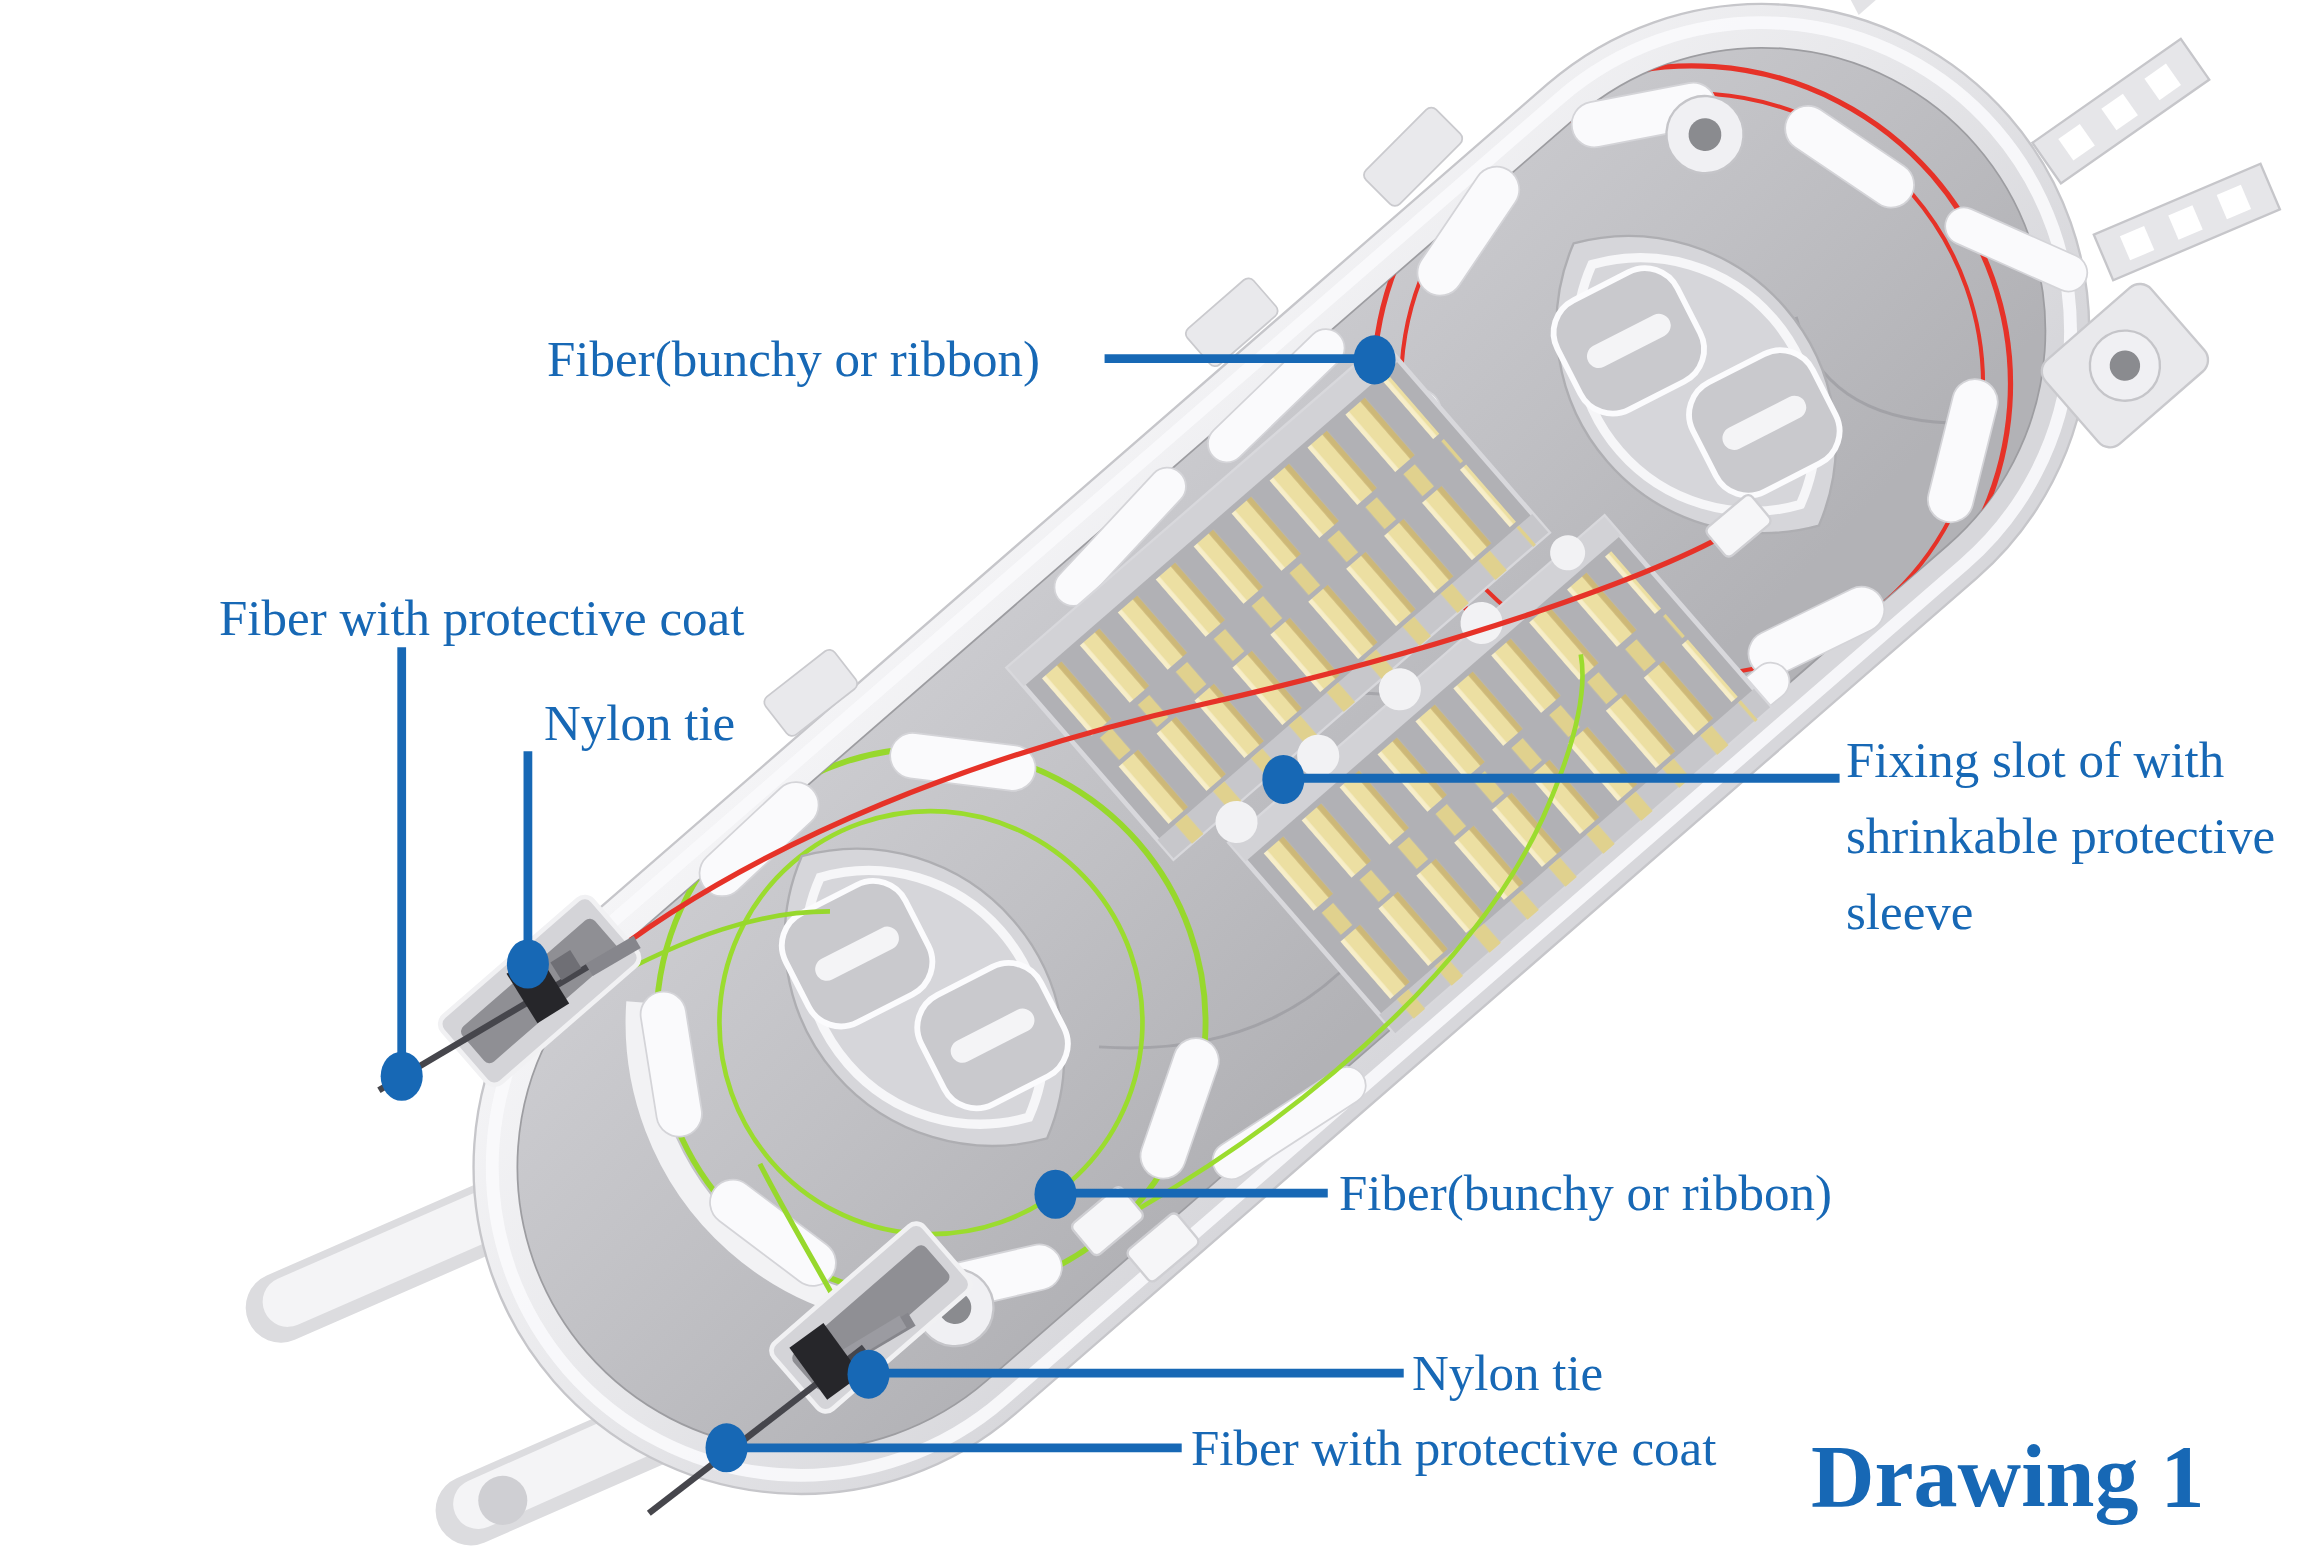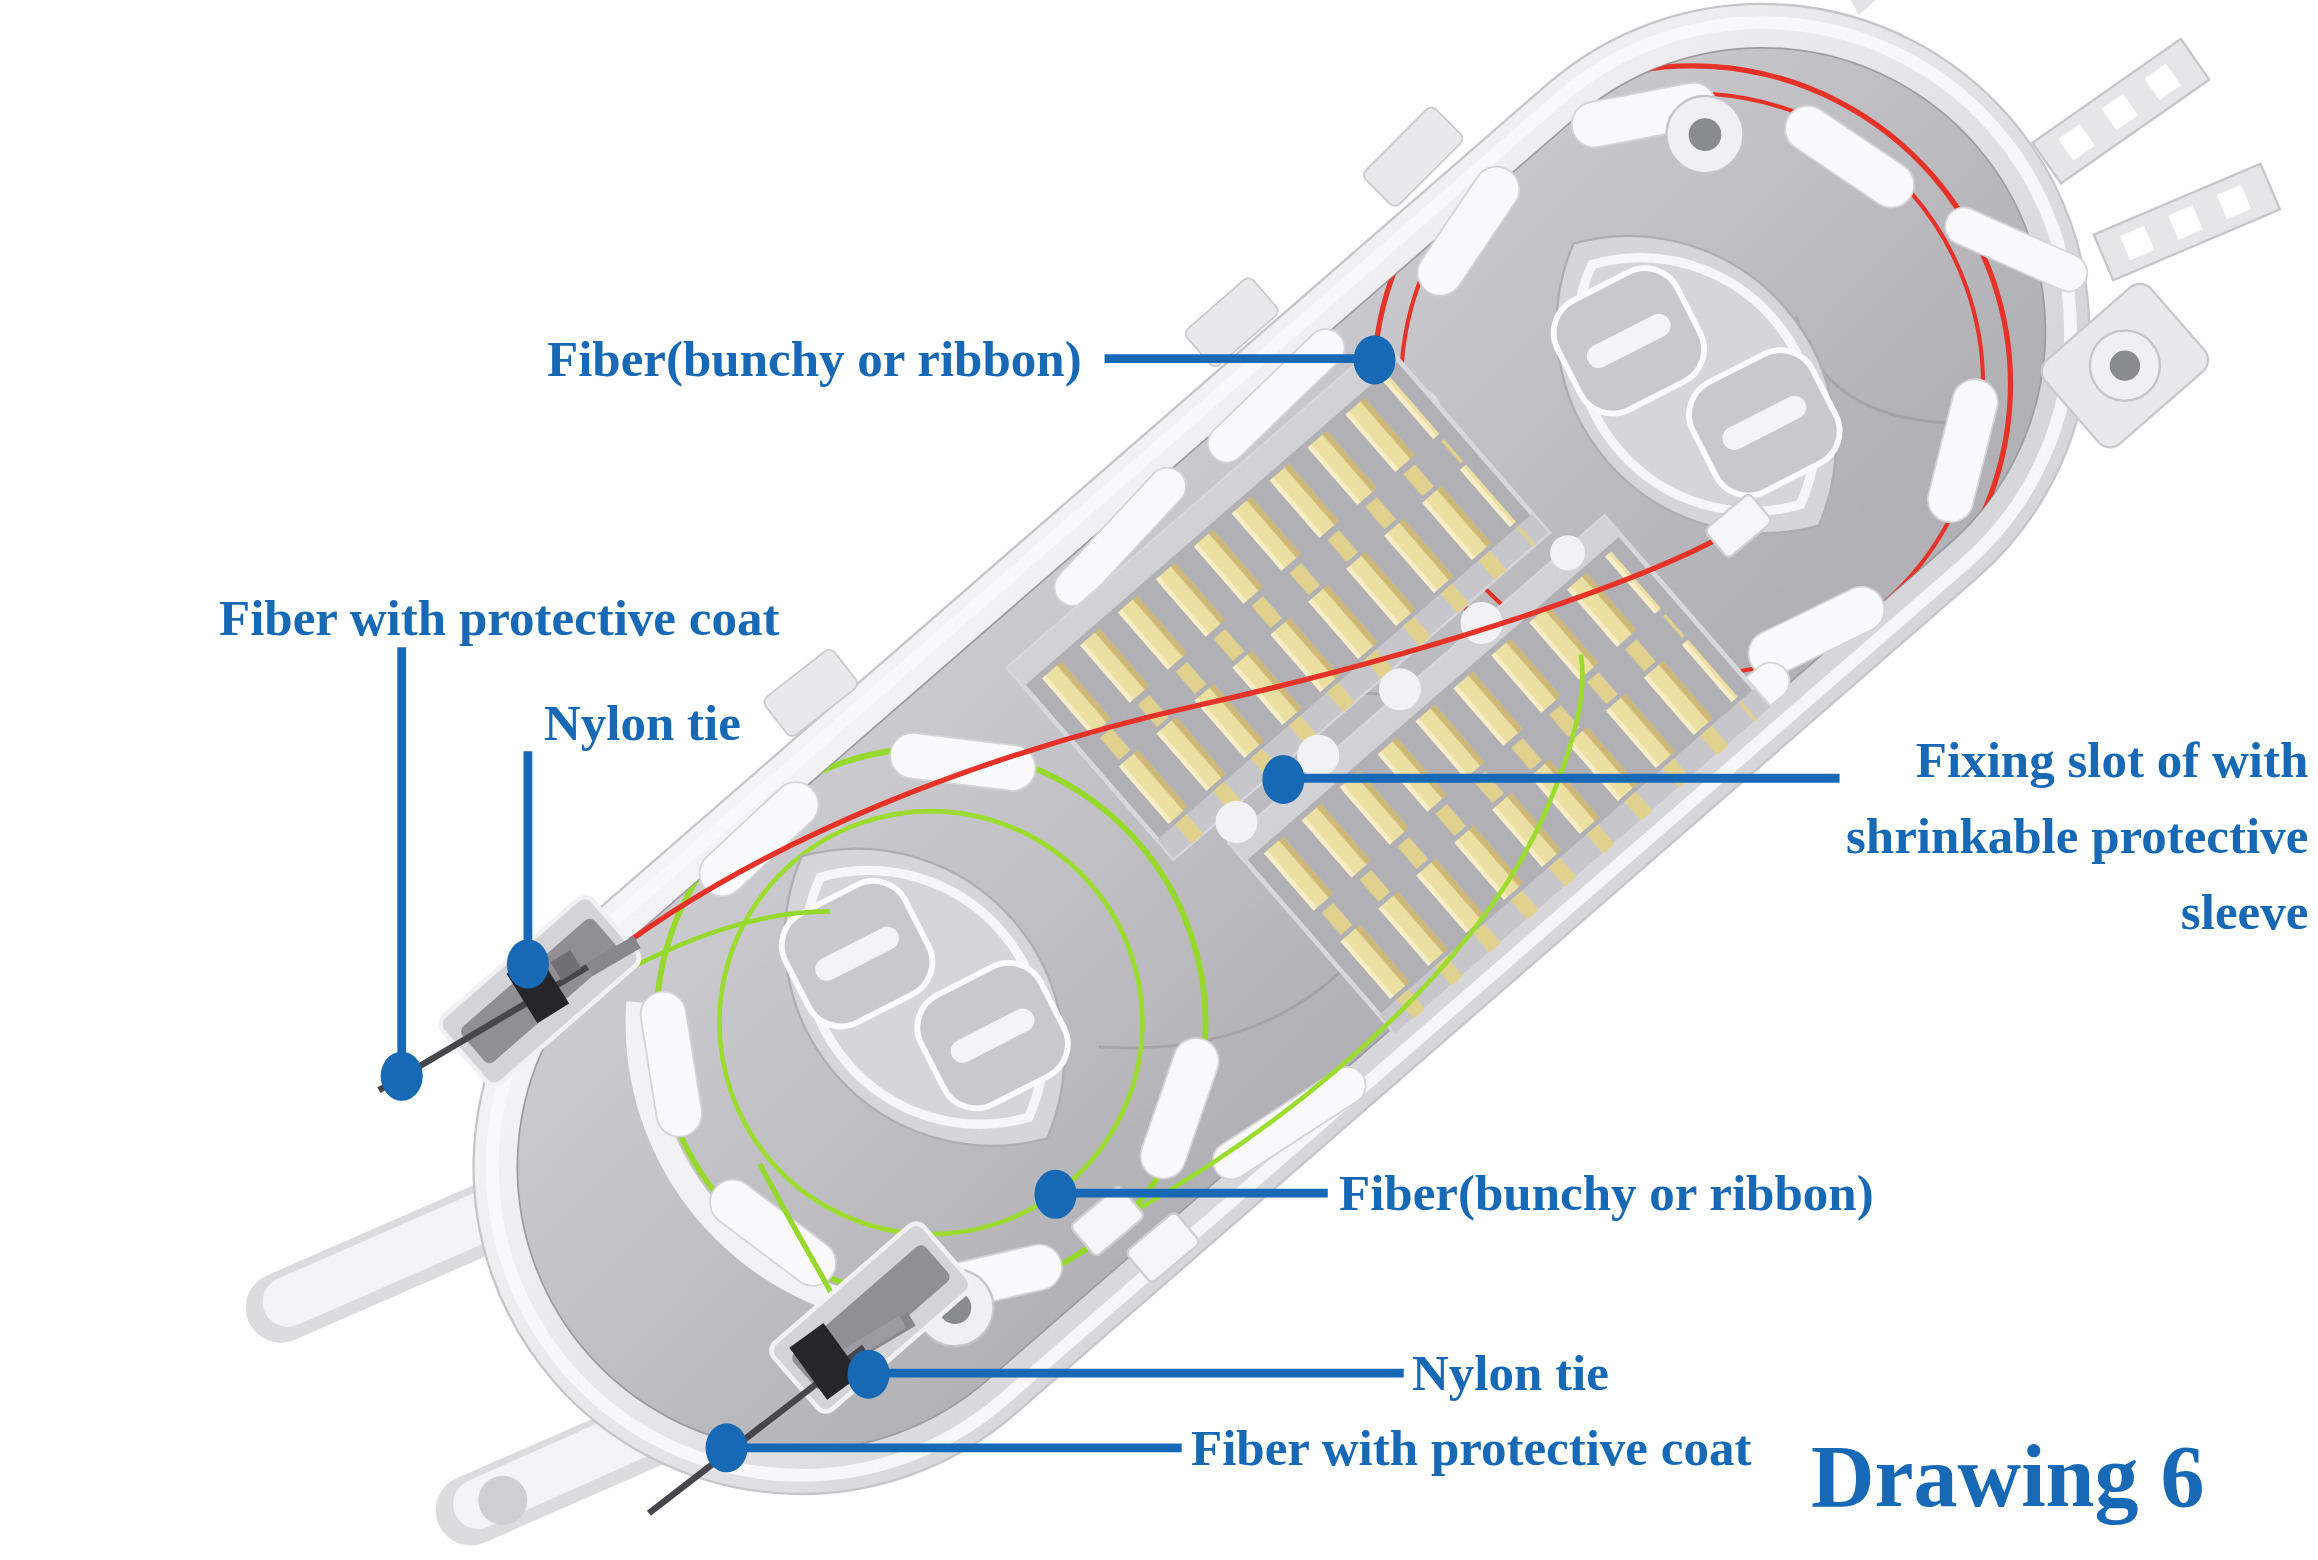--- a/index.html
+++ b/index.html
@@ -2,22 +2,22 @@
 <html style="font-size:9.3px"><head>
 <meta charset="utf-8">
 <style>
   html,body{margin:0;padding:0;}
   body{
     width:2319px;height:1560px;position:relative;overflow:hidden;
     background:#ffffff;font-family:"Liberation Serif", serif;
   }
   #scene{position:absolute;left:0;top:0;width:2319px;height:1560px;}
   .lbl{
-    position:absolute;color:#1768b5;font-weight:bold;font-size:51px;
-    line-height:58px;white-space:nowrap;letter-spacing:0px;text-align:right;
+    position:absolute;color:#1768b5;font-weight:normal;font-size:51px;
+    line-height:58px;white-space:nowrap;letter-spacing:0px;
   }
   .lbl-multi span{display:block;line-height:76px;}
   .title{
     position:absolute;color:#1768b5;font-weight:bold;font-size:88px;
     line-height:93px;white-space:nowrap;
   }
 </style>
 </head>
 <body>
 
@@ -253,14 +253,14 @@
 <div class="lbl" style="left:219px;  top:589px;">Fiber with protective coat</div>
 <div class="lbl" style="left:544px;  top:694px;">Nylon tie</div>
 <div class="lbl lbl-multi" style="left:1846px; top:722px;">
   <span>Fixing slot of with</span>
   <span>shrinkable protective</span>
   <span>sleeve</span>
 </div>
 <div class="lbl" style="left:1339px; top:1164px;">Fiber(bunchy or ribbon)</div>
 <div class="lbl" style="left:1412px; top:1344px;">Nylon tie</div>
 <div class="lbl" style="left:1191px; top:1419px;">Fiber with protective coat</div>
-<div class="title" style="left:1811px; top:1430px;">Drawing 6</div>
+<div class="title" style="left:1811px; top:1430px;">Drawing 1</div>
 
 
 </body></html>

